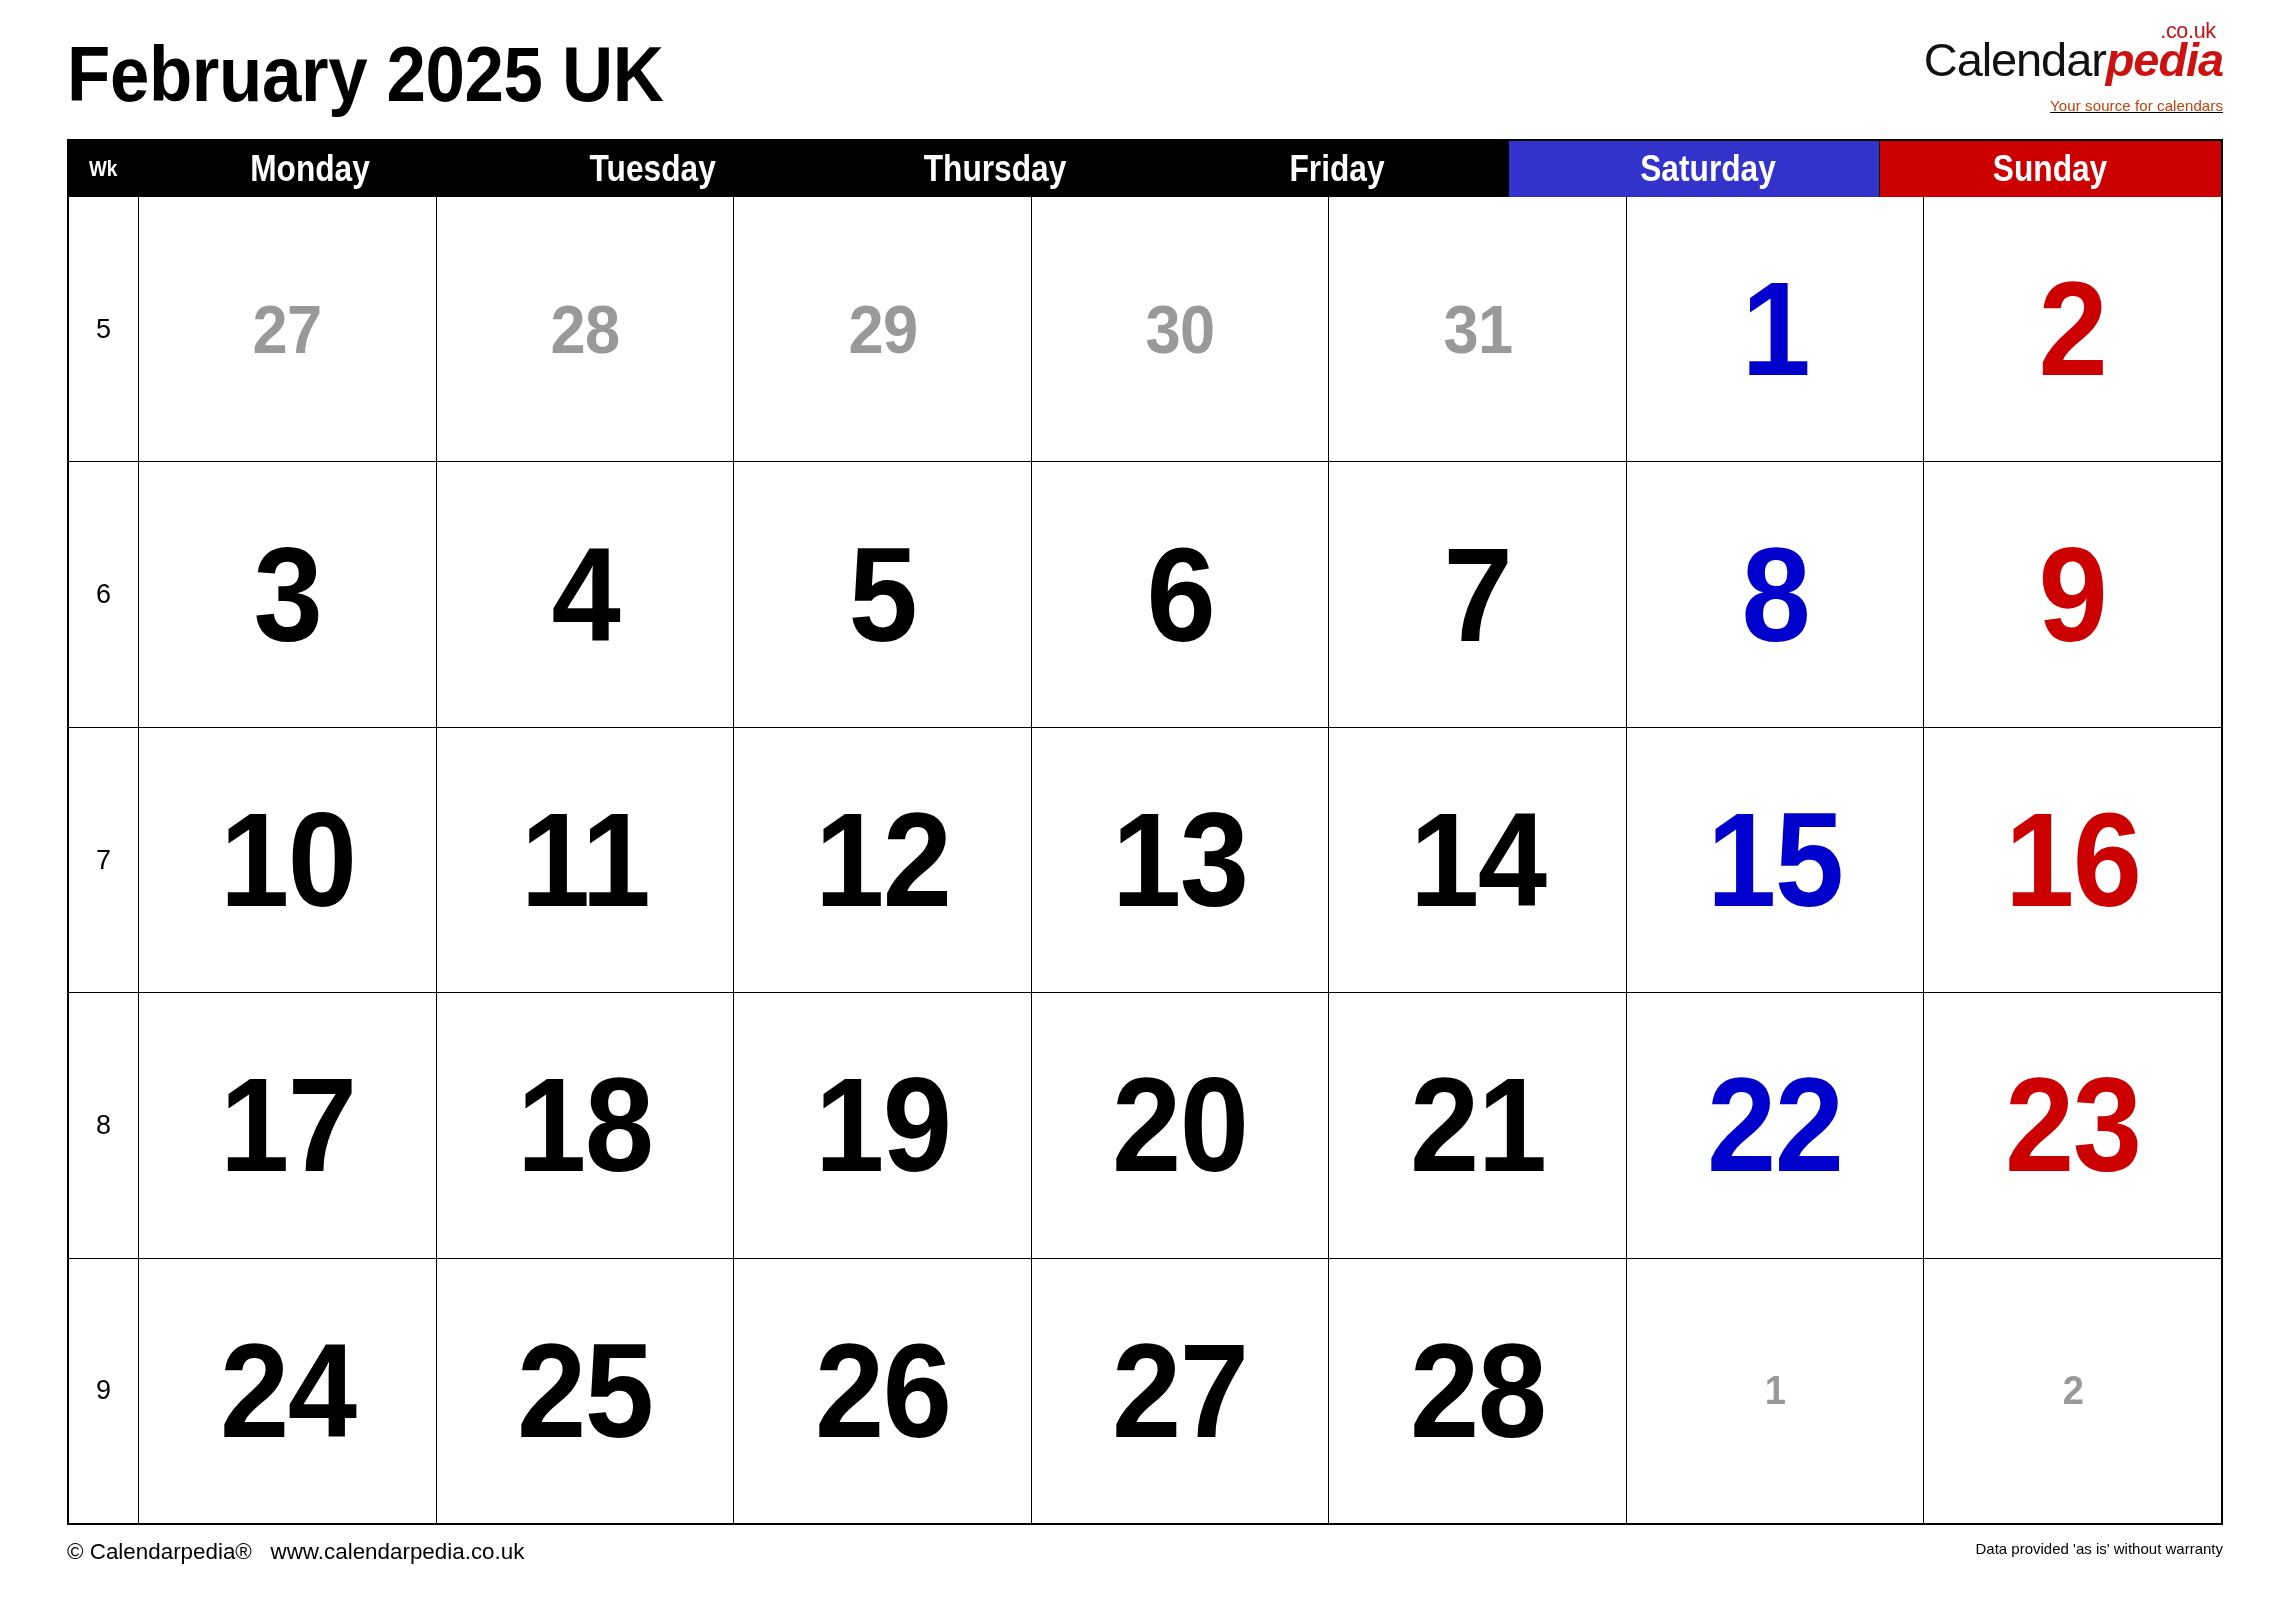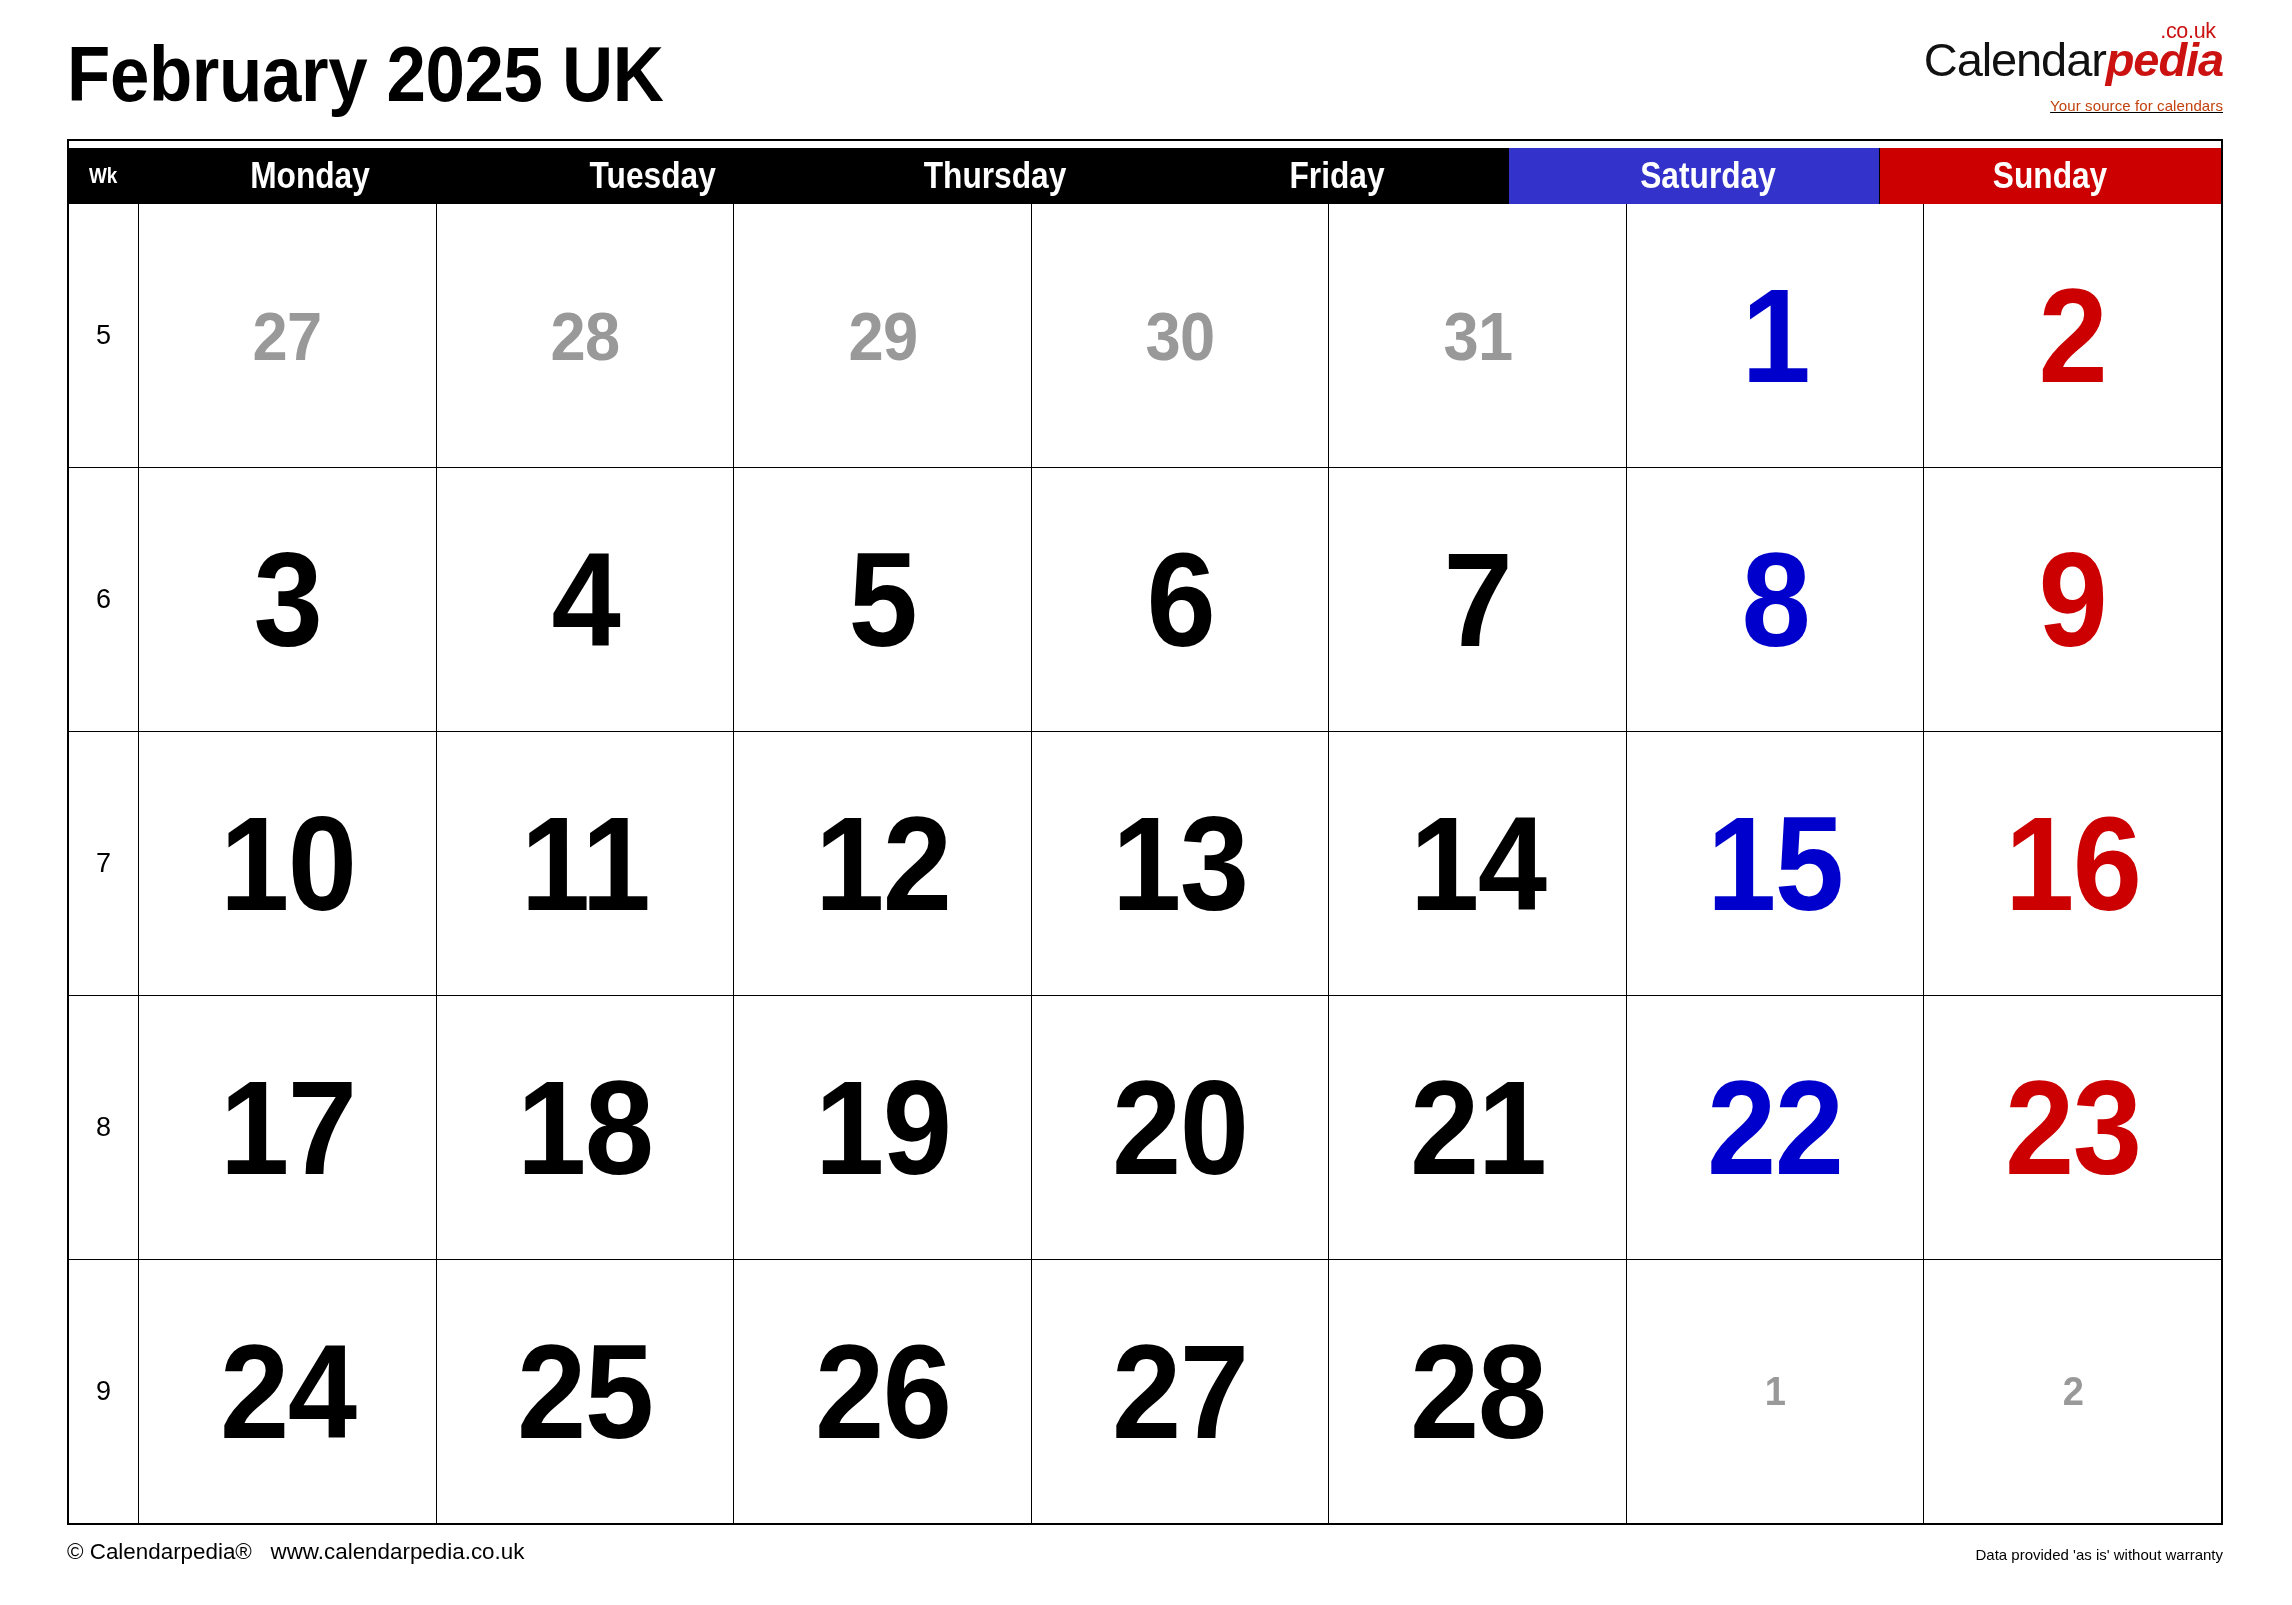--- a/index.html
+++ b/index.html
@@ -117,21 +117,20 @@
     display: flex;
     flex-direction: column;
     background: #ffffff;
   }
 
   .cal-head {
     display: flex;
     height: 56px;
     flex: 0 0 56px;
     background: #000000;
-    margin-top: 7px;
   }
 
   .cal-body {
     display: flex;
     flex-direction: column;
     flex: 1 1 auto;
   }
 
   .week-row {
     display: flex;
@@ -231,21 +230,21 @@
     font-family: "Liberation Sans", sans-serif;
     font-size: 22.4px;
     color: #000000;
     white-space: pre;
     margin-top: 8px;
   }
 
   .footer-right {
     position: absolute;
     right: 0;
-    top: 15px;
+    top: 9px;
     font-family: "Liberation Sans", sans-serif;
     font-size: 15px;
     color: #000000;
     white-space: nowrap;
   }
 </style>
 </head>
 <body>
 
 <div class="page">

